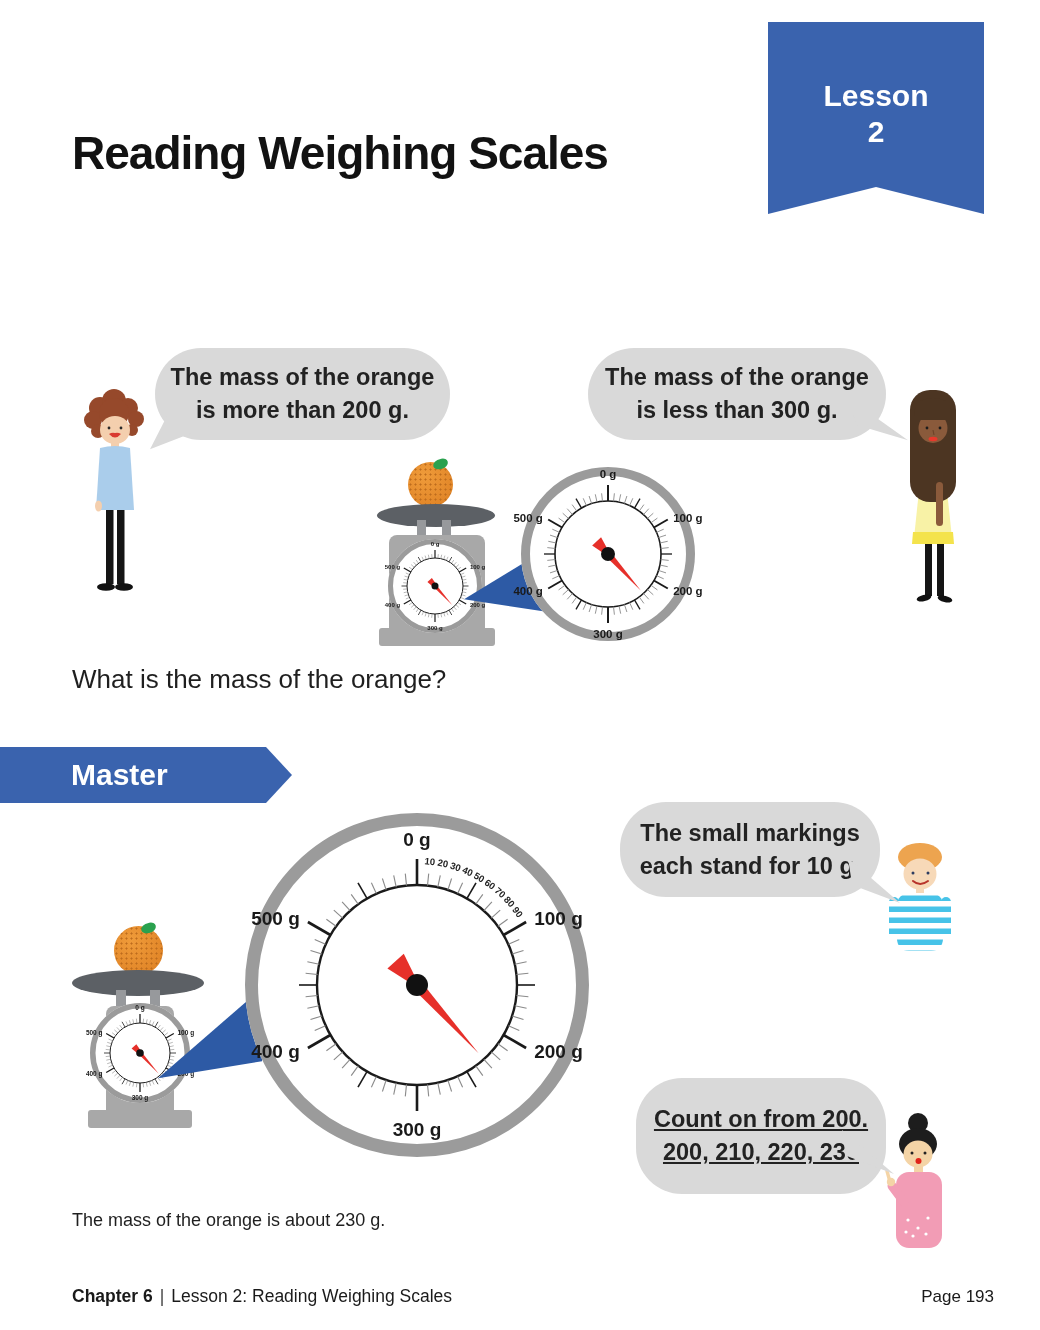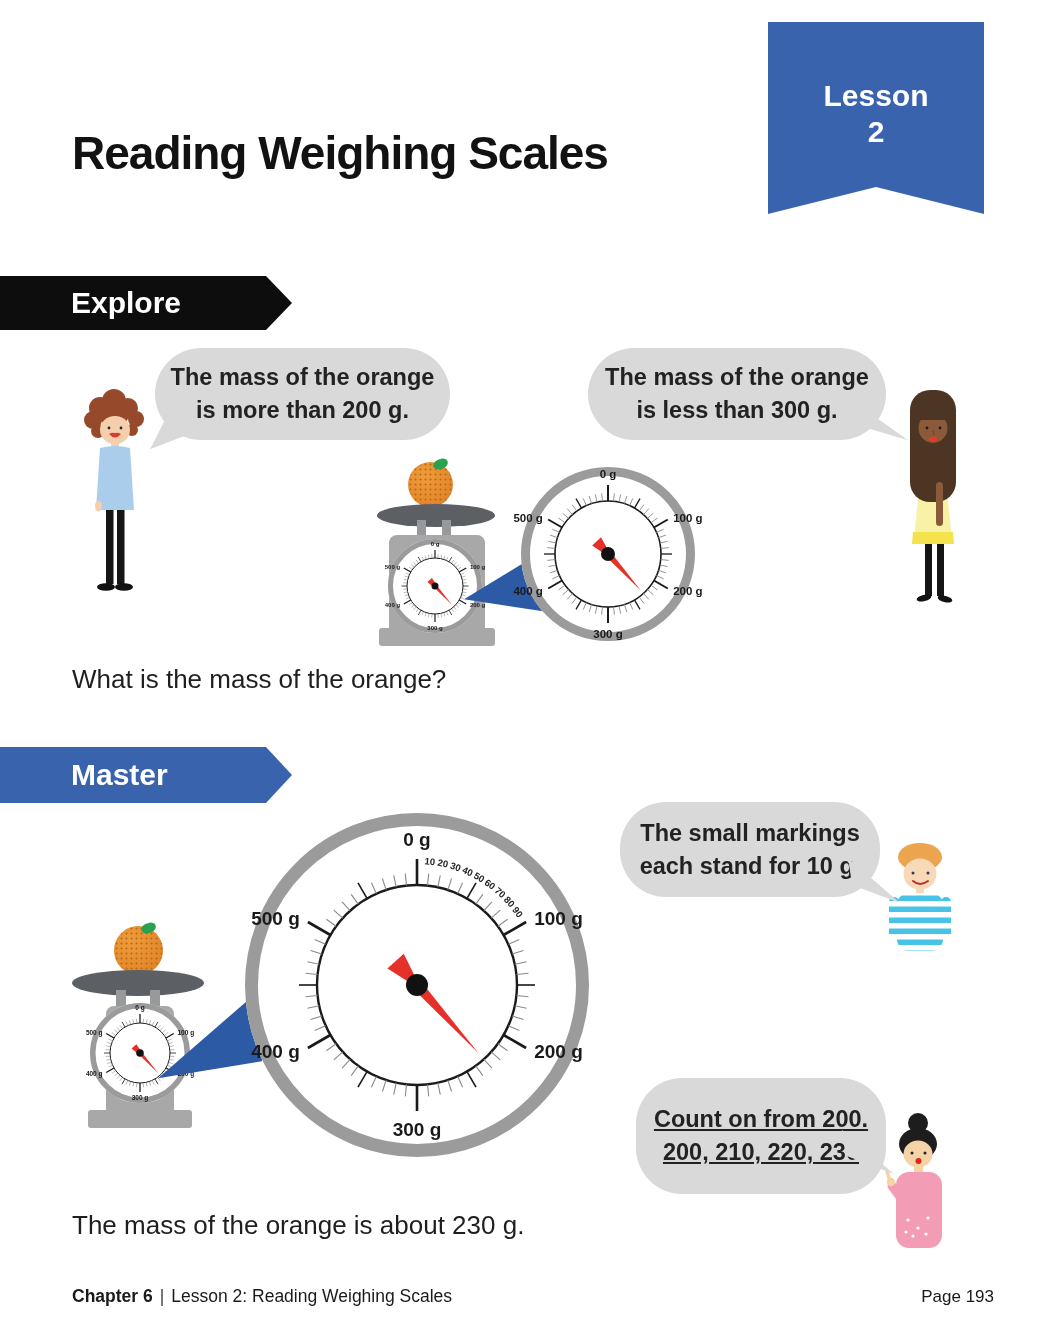--- a/index.html
+++ b/index.html
@@ -29,21 +29,21 @@
   #tail-left{left:150px;top:414px;width:60px;height:40px;clip-path:polygon(0 88%,30% 0,100% 30%);}
   #bubble-right{left:588px;top:348px;width:298px;height:92px;}
   #tail-right{left:850px;top:396px;width:58px;height:48px;clip-path:polygon(0 6%,100% 92%,10% 60%);}
   #bubble-markings{left:620px;top:802px;width:260px;height:95px;}
   #tail-markings{left:848px;top:856px;width:52px;height:50px;clip-path:polygon(0 4%,100% 94%,8% 58%);}
   #bubble-count{left:636px;top:1078px;width:250px;height:116px;text-decoration:underline;}
   #tail-count{left:842px;top:1128px;width:52px;height:48px;clip-path:polygon(0 4%,100% 96%,8% 58%);}
 
   
   #question-text{left:72px;top:664px;font-size:26px;color:#1f1f1f;}
-  #conclusion-text{left:72px;top:1210px;font-size:26px;color:#1f1f1f;}
+  #conclusion-text{left:72px;top:1210px;font-size:18px;color:#1f1f1f;}
   #footer-left{left:72px;top:1286px;font-size:17.5px;color:#1a1a1a;}
   #footer-left .chap{font-weight:700;}
   #footer-left .div{font-weight:300;margin:0 7px;color:#444;}
   #footer-right{right:46px;top:1287px;font-size:17px;}
 
   
   .scale-group{z-index:2;}
   .orange{border-radius:50%;
     background-image:radial-gradient(#bd6c1d 0.8px,transparent 1.3px),
                      radial-gradient(circle at 35% 30%,#ef9b3a,#dd7f22);
@@ -68,23 +68,20 @@
 <body>
 
 <div id="page" style="--blue: #3a63ae; --wedge: #2d5aa5; --black: #0d0d0d; --bubble: #d9d9d9;">
 
   <div class="abs" id="page-title">Reading Weighing Scales</div>
   <div class="abs" id="lesson-ribbon">
     <div>Lesson</div>
     <div>2</div>
   </div>
 
-  <div class="abs banner" id="banner-explore">
-    <span>Explore</span>
-  </div>
 
   <div class="abs char" style="left:80px;top:388px;width:70px;height:215px;">
     <svg viewBox="0 0 70 215" width="70" height="215">
       <g fill="#96492b">
         <circle cx="20" cy="20" r="11"></circle>
           <circle cx="34" cy="13" r="12"></circle>
           <circle cx="48" cy="20" r="10"></circle>
         <circle cx="13" cy="32" r="9"></circle>
           <circle cx="56" cy="31" r="8"></circle>
           <circle cx="34" cy="25" r="15"></circle>

